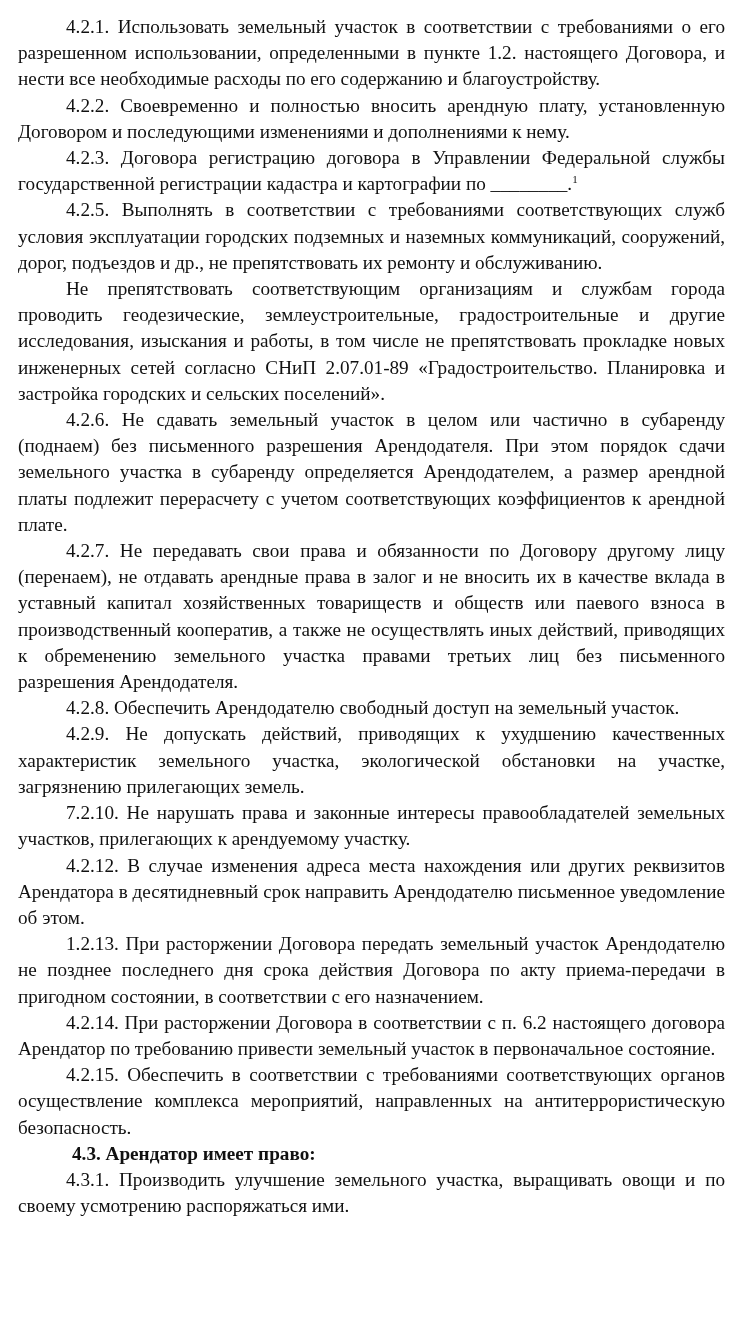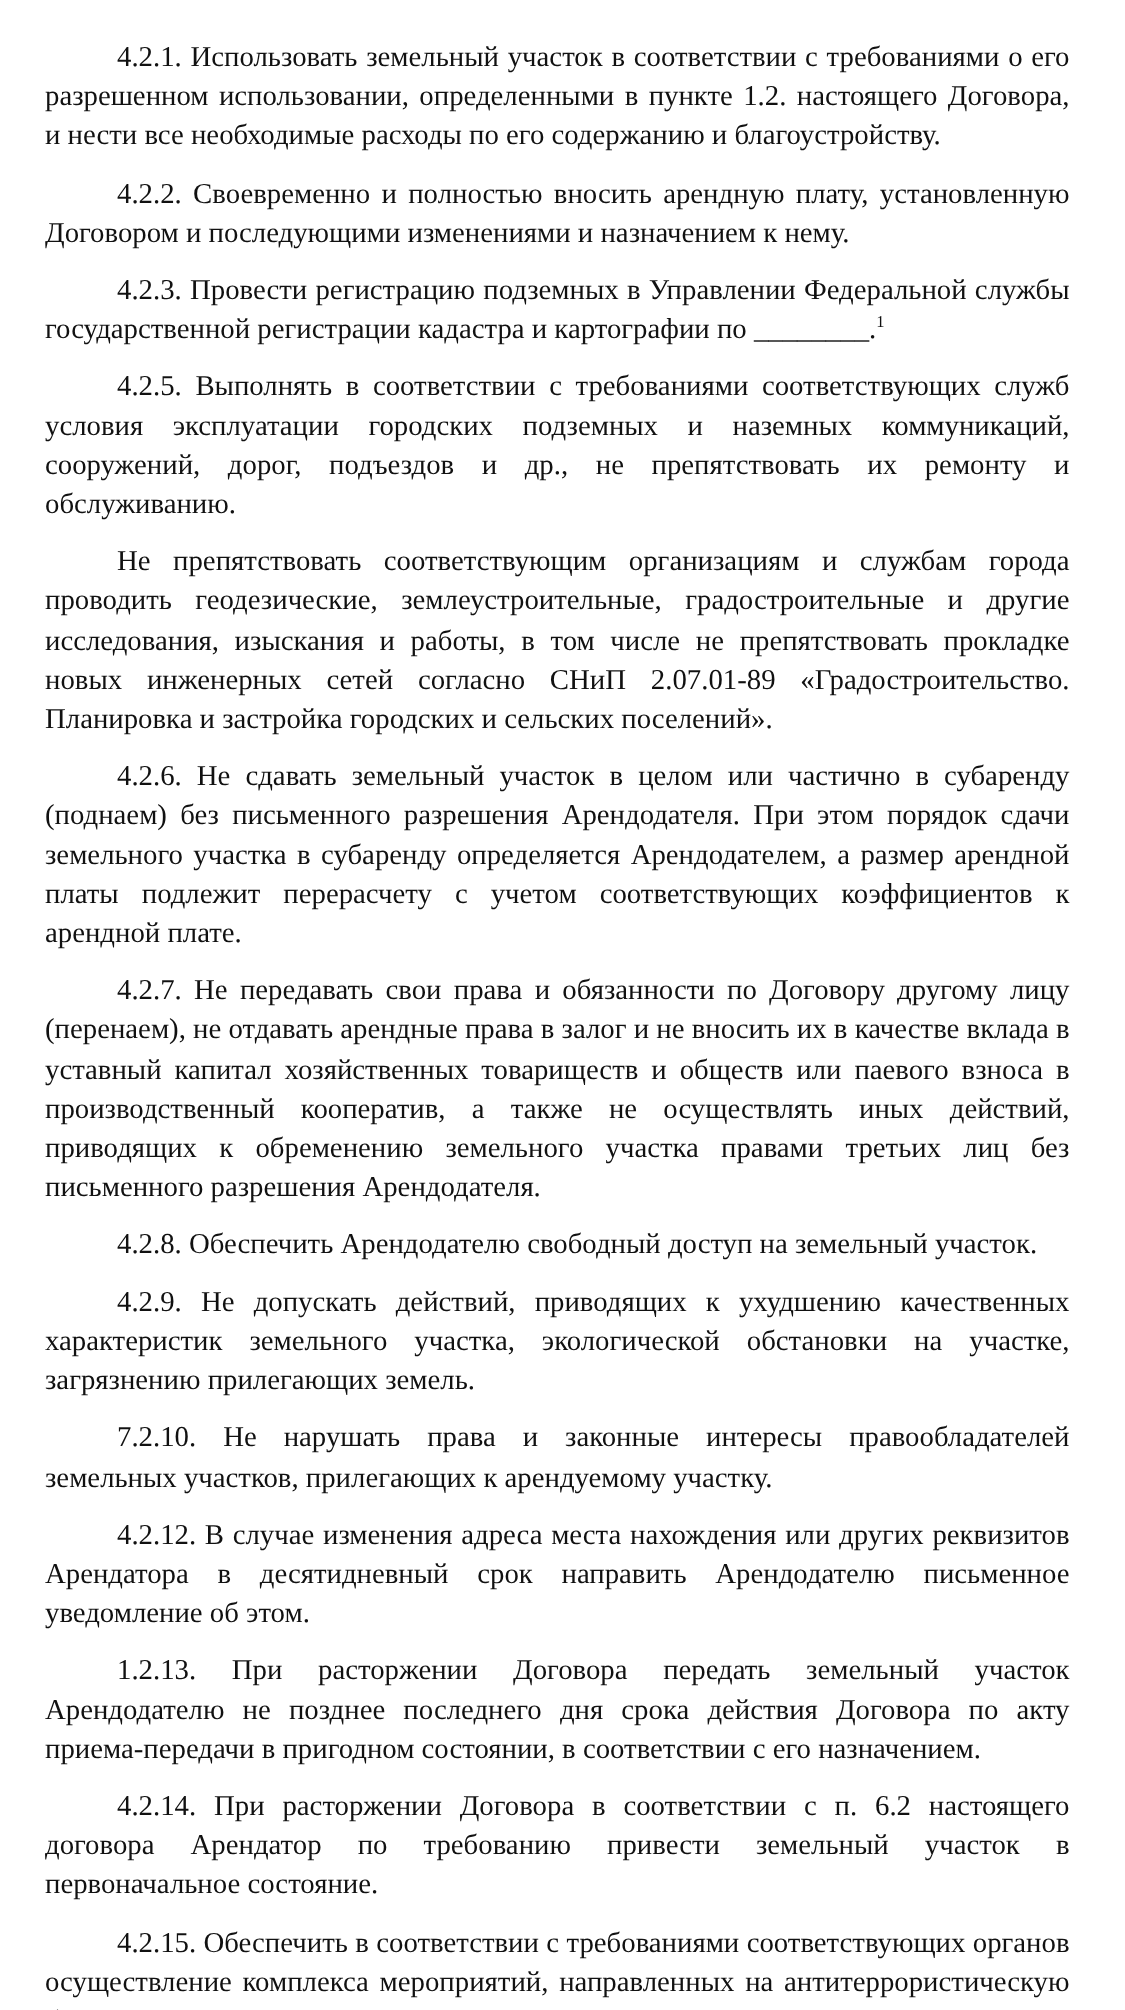--- a/index.html
+++ b/index.html
@@ -5,43 +5,43 @@
   html, body { margin: 0; padding: 0; background: #ffffff; }
   body {
     width: 750px; height: 1340px; overflow: hidden;
     font-family: "Liberation Serif", "DejaVu Serif", serif;
     color: #111111;
   }
   .page {
     position: absolute; left: 18px; top: 14px; width: 707px;
   }
   .para {
-    margin: 12px;
+    margin: 0;
     font-size: 19.2px;
     line-height: 26.2px;
     text-align: justify;
     text-indent: 48px;
     hyphens: none;
   }
   .heading {
     margin: 0;
     font-size: 19.2px;
     line-height: 26.2px;
     font-weight: bold;
     text-indent: 54px;
   }
   sup.fn { font-size: 11px; line-height: 0; vertical-align: 7px; }
 </style>
 </head>
 <body>
 
 <div class="page">
   <p class="para"><span>4.2.1.</span> <span>Использовать земельный участок в соответствии с требованиями о его разрешенном использовании, определенными в пункте 1.2. настоящего Договора, и нести все необходимые расходы по его содержанию и благоустройству.</span></p>
-  <p class="para"><span>4.2.2.</span> <span>Своевременно и полностью вносить арендную плату, установленную Договором и последующими изменениями и назначением к нему.</span></p>
-  <p class="para"><span>4.2.3.</span> <span>Провести регистрацию подземных в Управлении Федеральной службы государственной регистрации кадастра и картографии по ________.</span><sup class="fn">1</sup></p>
+  <p class="para"><span>4.2.2.</span> <span>Своевременно и полностью вносить арендную плату, установленную Договором и последующими изменениями и дополнениями к нему.</span></p>
+  <p class="para"><span>4.2.3.</span> <span>Договора регистрацию договора в Управлении Федеральной службы государственной регистрации кадастра и картографии по ________.</span><sup class="fn">1</sup></p>
   <p class="para"><span>4.2.5.</span> <span>Выполнять в соответствии с требованиями соответствующих служб условия эксплуатации городских подземных и наземных коммуникаций, сооружений, дорог, подъездов и др., не препятствовать их ремонту и обслуживанию.</span></p>
   <p class="para"><span>Не препятствовать соответствующим организациям и службам города проводить геодезические, землеустроительные, градостроительные и другие исследования, изыскания и работы, в том числе не препятствовать прокладке новых инженерных сетей согласно  СНиП 2.07.01-89 «Градостроительство. Планировка и застройка городских и сельских поселений».</span></p>
   <p class="para"><span>4.2.6.</span> <span>Не сдавать земельный участок в целом или частично в субаренду (поднаем) без письменного разрешения Арендодателя. При этом порядок сдачи земельного участка в субаренду определяется Арендодателем, а размер арендной платы подлежит перерасчету с учетом соответствующих коэффициентов к арендной плате.</span></p>
   <p class="para"><span>4.2.7.</span> <span>Не передавать свои права и обязанности по Договору другому лицу (перенаем), не отдавать арендные права в залог и не вносить их в качестве вклада в уставный капитал хозяйственных товариществ и обществ или паевого взноса в производственный кооператив, а также не осуществлять иных действий, приводящих к обременению земельного участка правами третьих лиц без письменного разрешения Арендодателя.</span></p>
   <p class="para"><span>4.2.8.</span> <span>Обеспечить Арендодателю свободный доступ на земельный участок.</span></p>
   <p class="para"><span>4.2.9.</span> <span>Не допускать действий, приводящих к ухудшению качественных характеристик земельного участка, экологической обстановки на участке, загрязнению прилегающих земель.</span></p>
   <p class="para"><span>7.2.10.</span> <span>Не нарушать права и законные интересы правообладателей земельных участков, прилегающих к арендуемому участку.</span></p>
   <p class="para"><span>4.2.12.</span> <span>В случае изменения адреса места нахождения или других реквизитов Арендатора в десятидневный срок направить Арендодателю письменное уведомление об этом.</span></p>
   <p class="para"><span>1.2.13.</span> <span>При расторжении Договора передать земельный участок Арендодателю не позднее последнего дня срока действия Договора по акту приема-передачи в пригодном состоянии, в соответствии с его назначением.</span></p>
   <p class="para"><span>4.2.14.</span> <span>При расторжении Договора в соответствии с п. 6.2 настоящего договора Арендатор по требованию привести земельный участок в первоначальное состояние.</span></p>

